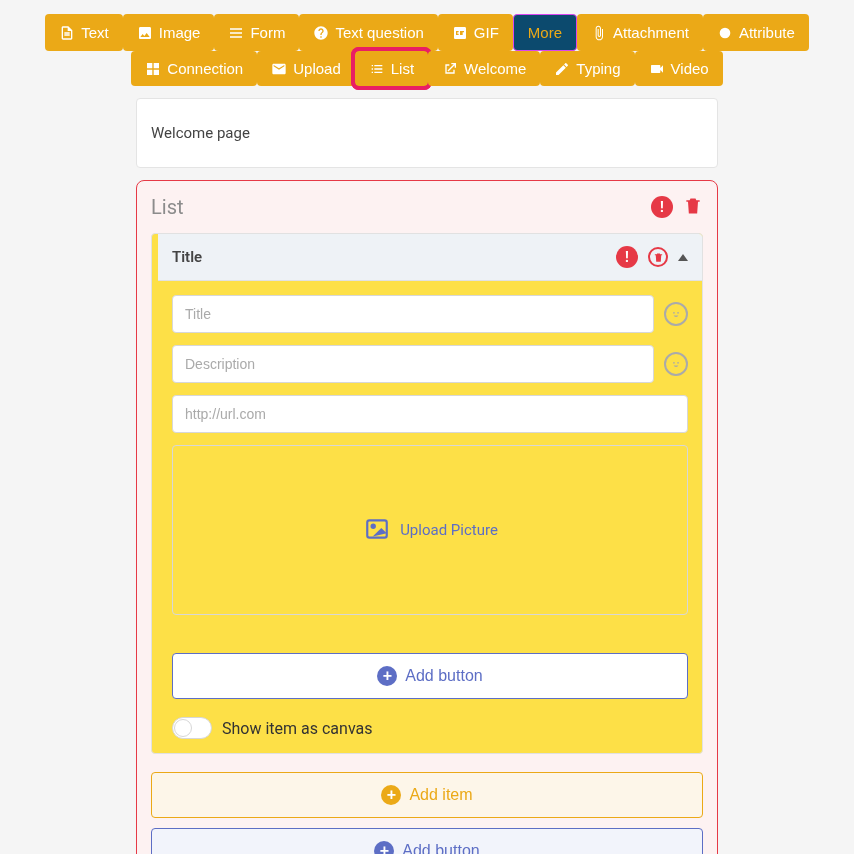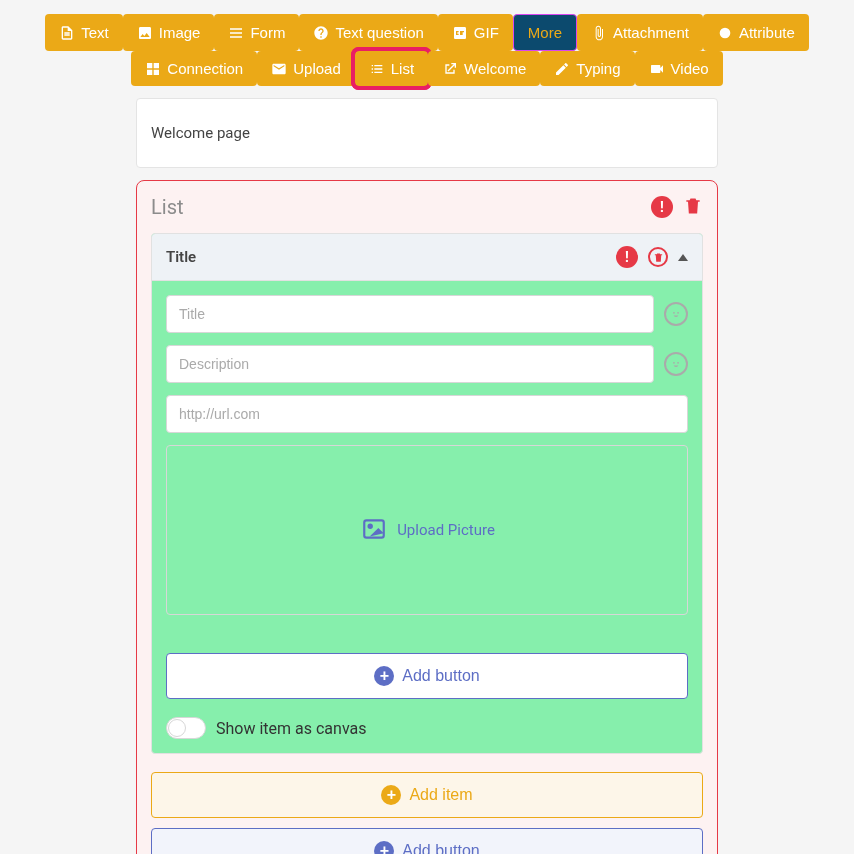--- a/index.html
+++ b/index.html
@@ -94,25 +94,26 @@
   font-weight: bold;
   font-size: 14px;
 }
 .icon-trash-red {
   color: #e63946;
   cursor: pointer;
 }
 
 
 .accordion {
-  background: #86efac;
+  background: #fde047;
   border: 1px solid #e1e1e1;
   border-radius: 4px;
   overflow: hidden;
   margin-bottom: 18px;
+  padding-left: 6px;
 }
 .accordion-header {
   background: #eef2f6;
   border-bottom: 1px solid #e1e1e1;
   padding: 12px 14px;
   display: flex;
   align-items: center;
   justify-content: space-between;
 }
 .accordion-title {

